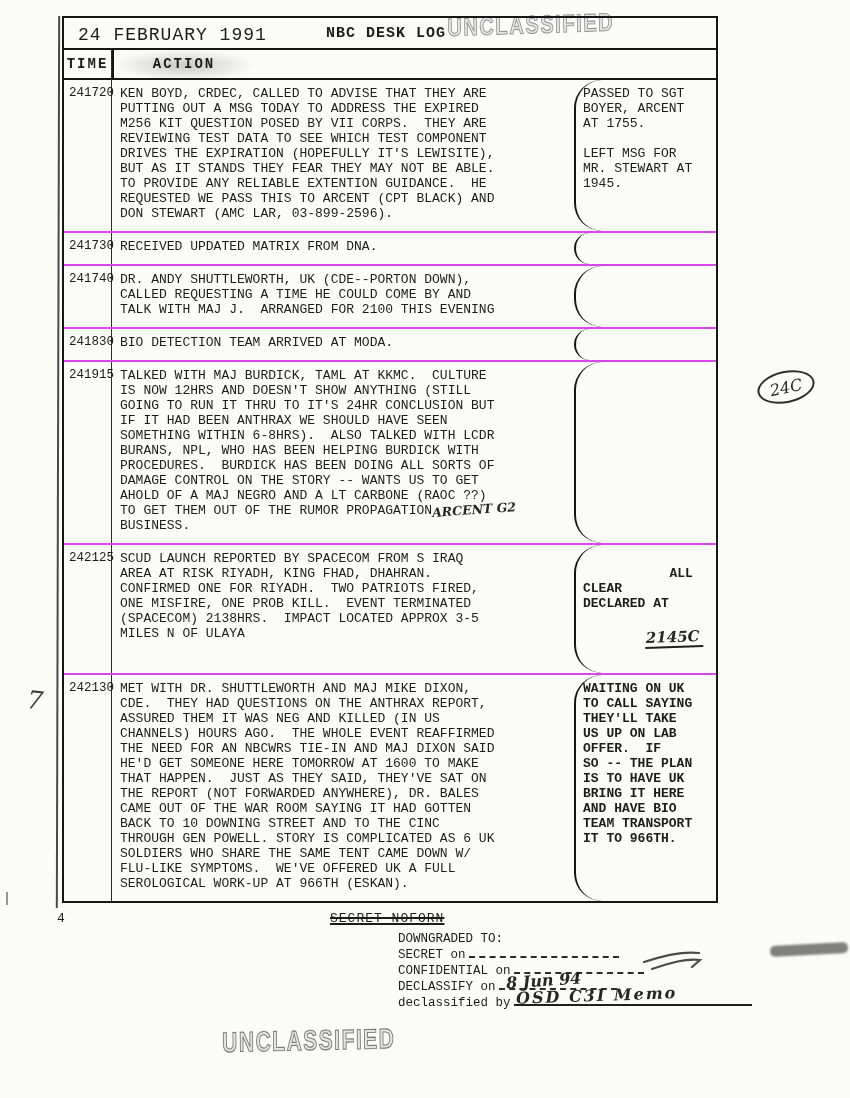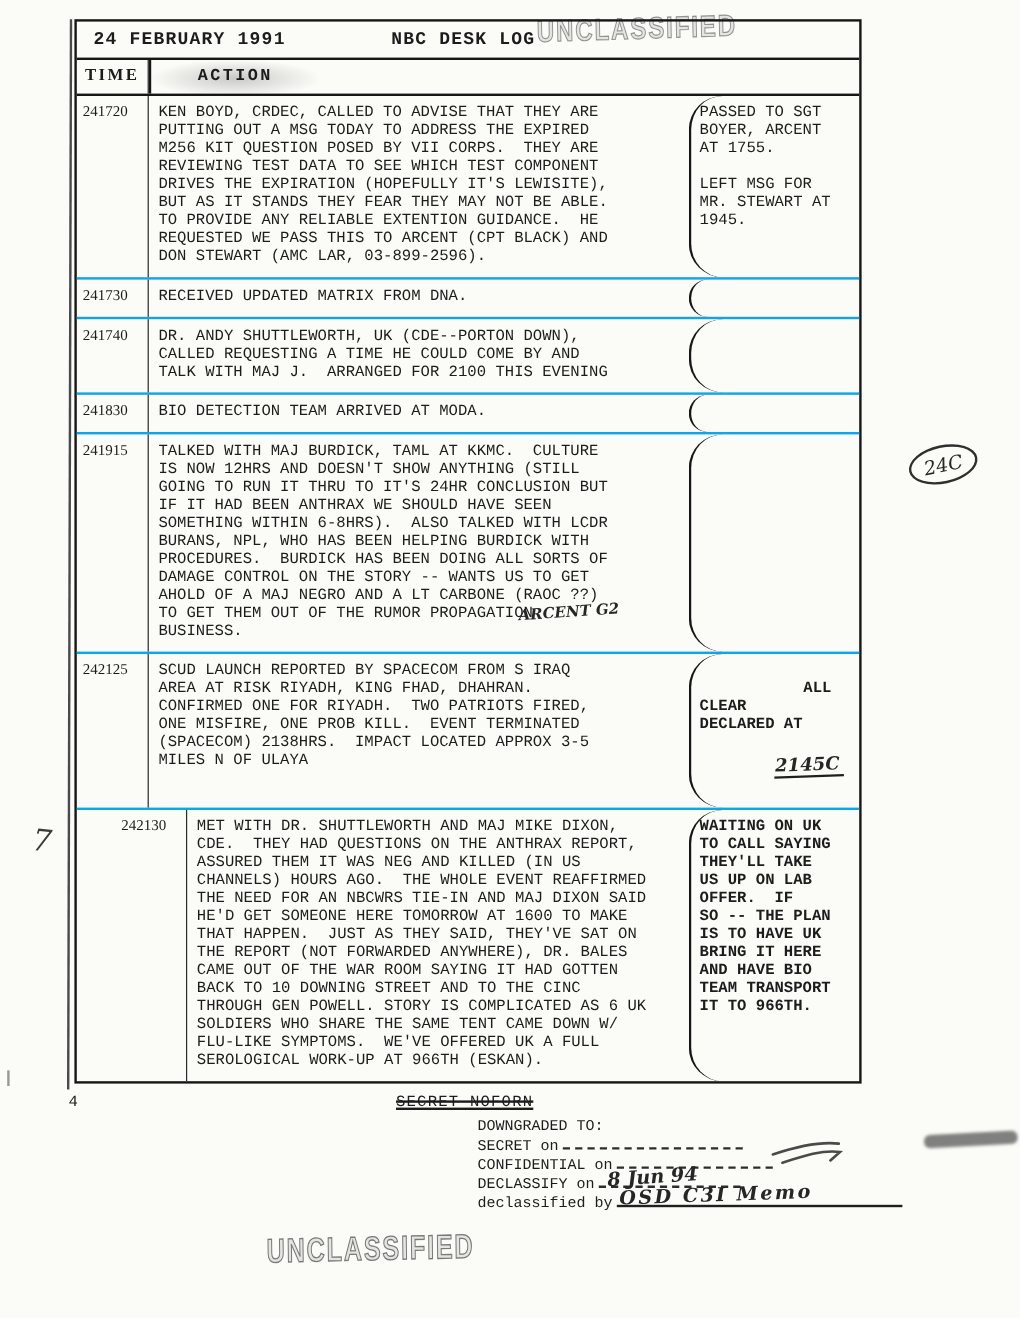--- a/index.html
+++ b/index.html
@@ -4,30 +4,30 @@
 <style>
   * { margin:0; padding:0; box-sizing:border-box; }
   html,body { width:850px; height:1098px; }
   body { background:#fbfbf8; font-family:"Liberation Mono", monospace; color:#1c1c1c; }
   .page { position:relative; width:850px; height:1098px; overflow:hidden; }
 
   
   .table { position:absolute; left:62px; top:16px; width:656px; border:2px solid #161616; background:transparent; }
   .table::before { content:""; position:absolute; left:-7px; top:-2px; height:101%; width:1.5px; background:#4a4a4a; transform:rotate(.15deg); }
   .thead1 { position:relative; height:32px; border-bottom:2px solid #161616; }
-  .thead1 .date { position:absolute; left:14px; top:7px; font-size:15px; font-weight:700; letter-spacing:1px; }
+  .thead1 .date { position:absolute; left:14px; top:7px; font-size:18px; font-weight:400; letter-spacing:1px; }
   .thead1 .title { position:absolute; left:262px; top:7px; font-size:15px; font-weight:700; letter-spacing:1px; }
   .thead2 { display:flex; height:30px; border-bottom:2px solid #161616; }
   .th { display:flex; align-items:center; justify-content:center; font-size:14px; font-weight:700; letter-spacing:2px; }
-  .col-time { width:60px; flex:none; border-right:1.5px solid #2a2a2a;font-family:Liberation Serif, serif; }
+  .col-time { width:48px; flex:none; border-right:1.5px solid #2a2a2a; }
   .col-incident { flex:1; }
   .col-action { width:142px; flex:none; border-left:2px solid #161616; }
   .action-th { background:radial-gradient(ellipse at 50% 55%, rgba(120,120,120,.38), rgba(120,120,120,0) 72%); }
-  .row { display:flex; border-bottom:2px solid #0ea5e9; position:relative; }
-  .row:last-child { border-bottom:none;padding-left:32px; }
+  .row { display:flex; border-bottom:2px solid #d946ef; position:relative; }
+  .row:last-child { border-bottom:none; }
   .cell { font-size:13px; line-height:15px; white-space:pre-wrap; padding:6px 8px 10px 8px; }
   .col-time.cell { padding:6px 2px 6px 5px; font-size:12.5px; }
   .col-action.cell { padding:6px 6px 10px 7px;border-radius:28px; }
   .row-short { min-height:24px; }
   .bold { font-weight:700; }
   .pre { white-space:pre-wrap;margin-left:24px; }
 
   
   .handwriting { font-family:"DejaVu Serif", serif; font-style:italic; color:#262626; }
   .note-arcent { position:absolute; left:368px; top:140px; font-size:12.5px; transform:rotate(-4deg); font-weight:700; }

